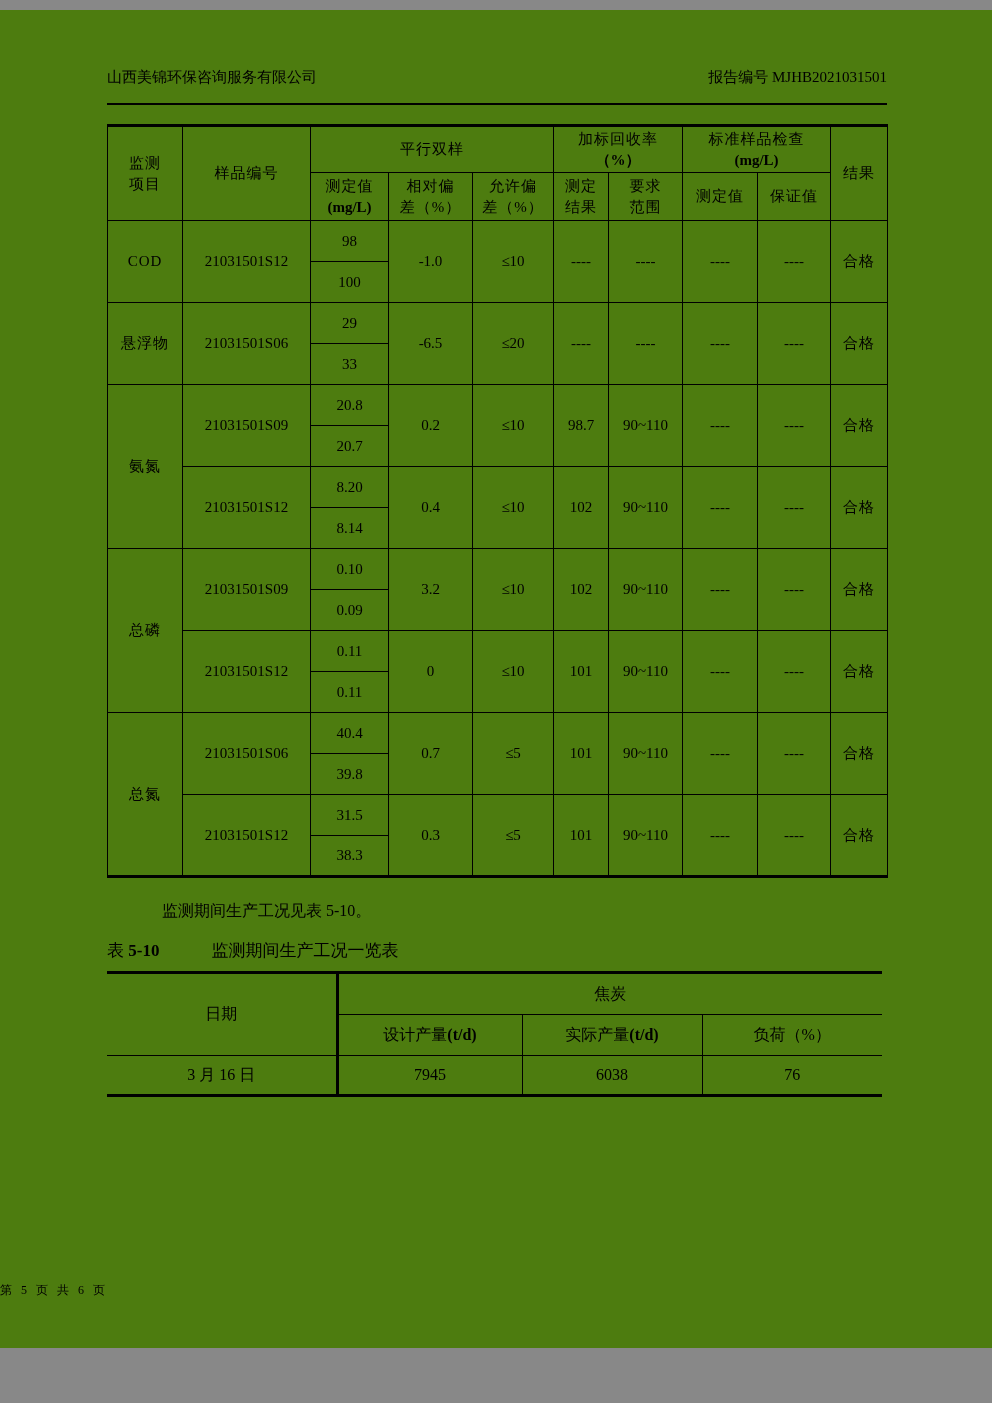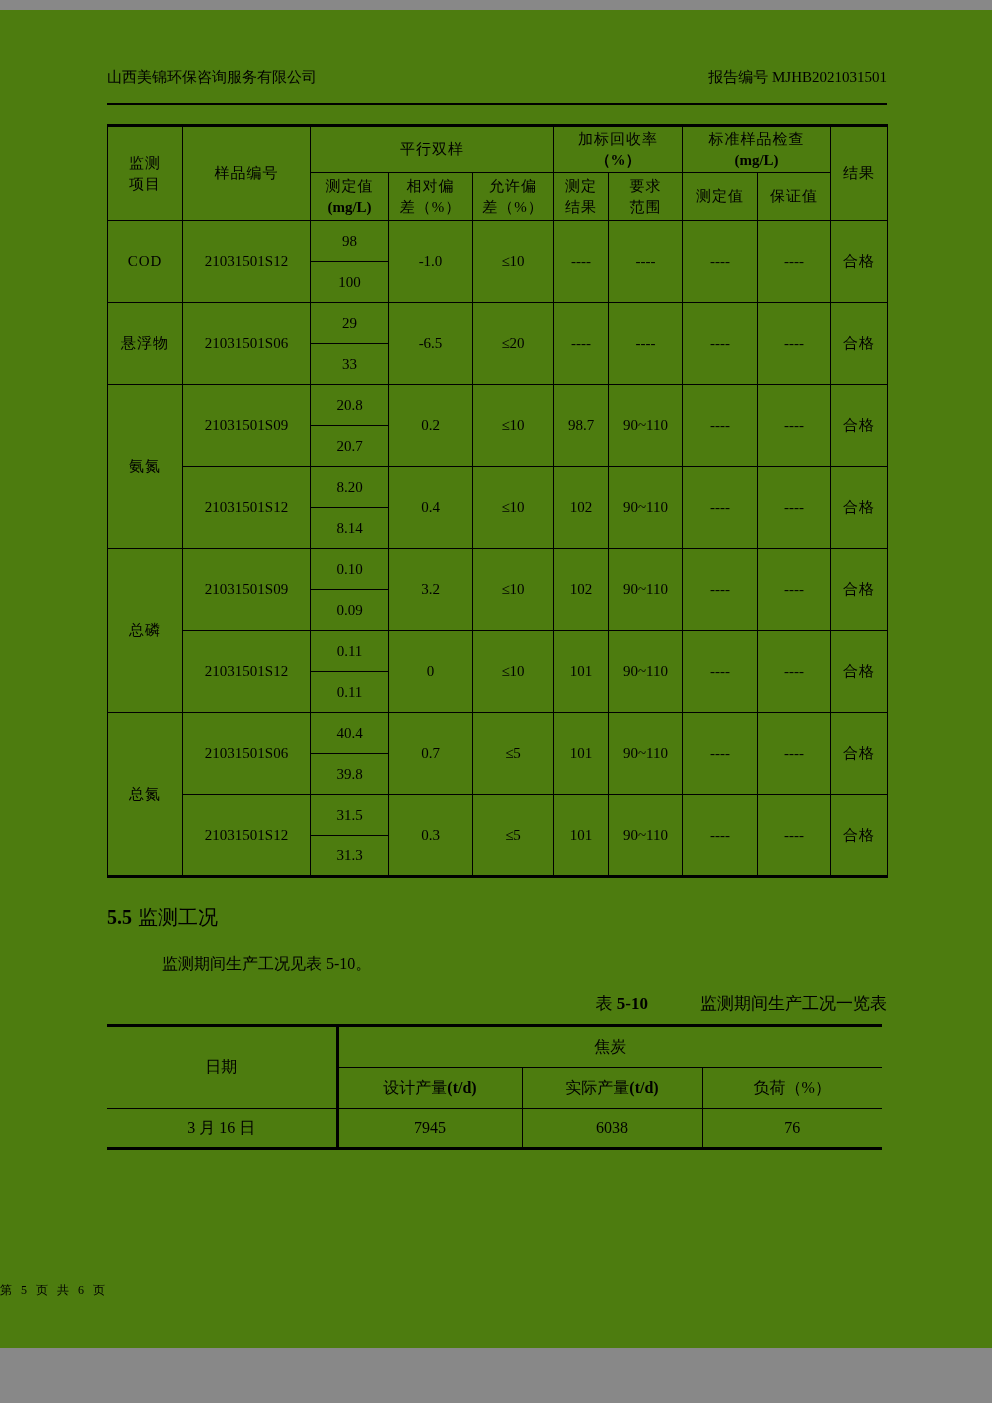--- a/index.html
+++ b/index.html
@@ -37,21 +37,21 @@
   .t1 thead tr:nth-child(1) th { height:47px; }
   .t1 thead tr:nth-child(2) th { height:48px; }
   .t1 tbody tr { height:41px; }
   .t1 .cn { font-size:15px; letter-spacing:1px; }
   .pre { white-space:pre-line; }
   .bold { font-weight:bold; }
   
   .sec-heading { margin-top:26px; font-size:20px; }
   .sec-heading .sec-no { font-weight:bold; margin-right:6px; }
   .body-par { margin-top:23px; font-size:16px; text-indent:55px; }
-  .tbl-caption { margin-top:17px; text-align:right; font-size:17px; }
+  .tbl-caption { margin-top:17px; text-align:left; font-size:17px; }
   .tbl-caption .cap-gap { display:inline-block; width:52px; }
   
   .t2 {
     width:775px; margin-top:9px;
     border-top:3px solid #000; border-bottom:3px solid #000;
     border-left:hidden; border-right:hidden;
     font-size:16px;
   }
   .t2 th, .t2 td {
     border:1px solid #000;
@@ -232,28 +232,25 @@
         <td>31.5</td>
         <td rowspan="2">0.3</td>
         <td rowspan="2">≤5</td>
         <td rowspan="2">101</td>
         <td rowspan="2">90~110</td>
         <td rowspan="2">----</td>
         <td rowspan="2">----</td>
         <td rowspan="2" class="cn">合格</td>
       </tr>
       <tr>
-        <td>31.3</td>
+        <td>38.3</td>
       </tr>
     </tbody>
   </table>
 
-  <div class="sec-heading">
-    <span class="sec-no">5.5</span><span>监测工况</span>
-  </div>
 
   <p class="body-par">监测期间生产工况见表 5-10。</p>
 
   <div class="tbl-caption">
     <span>表</span>
     <span class="bold">5-10</span><span class="cap-gap"></span><span>监测期间生产工况一览表</span>
   </div>
 
   <table class="t2">
     <colgroup>

